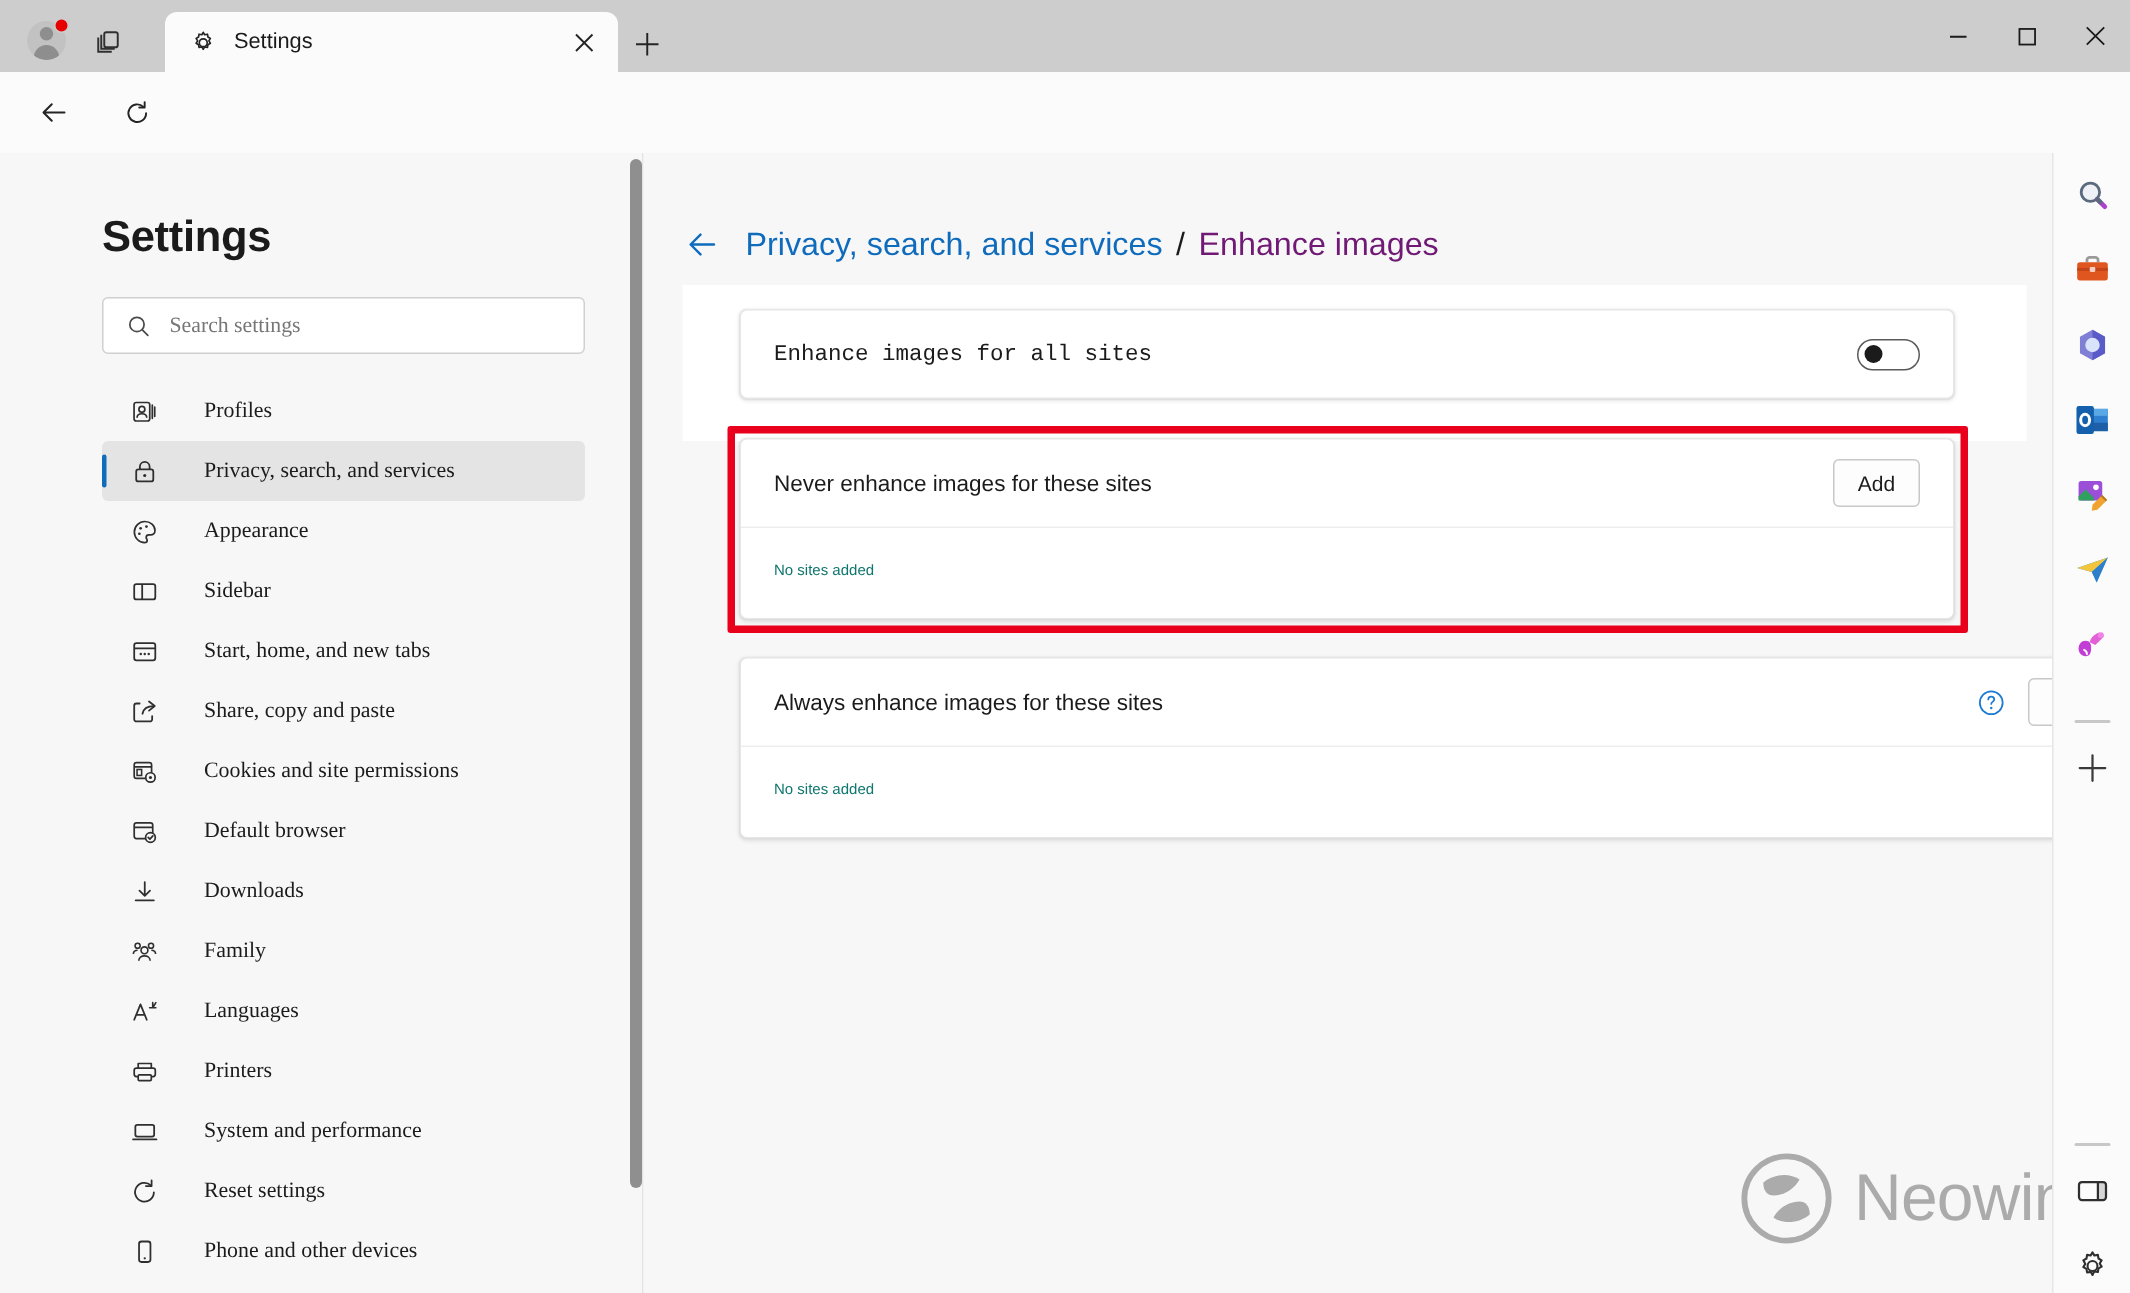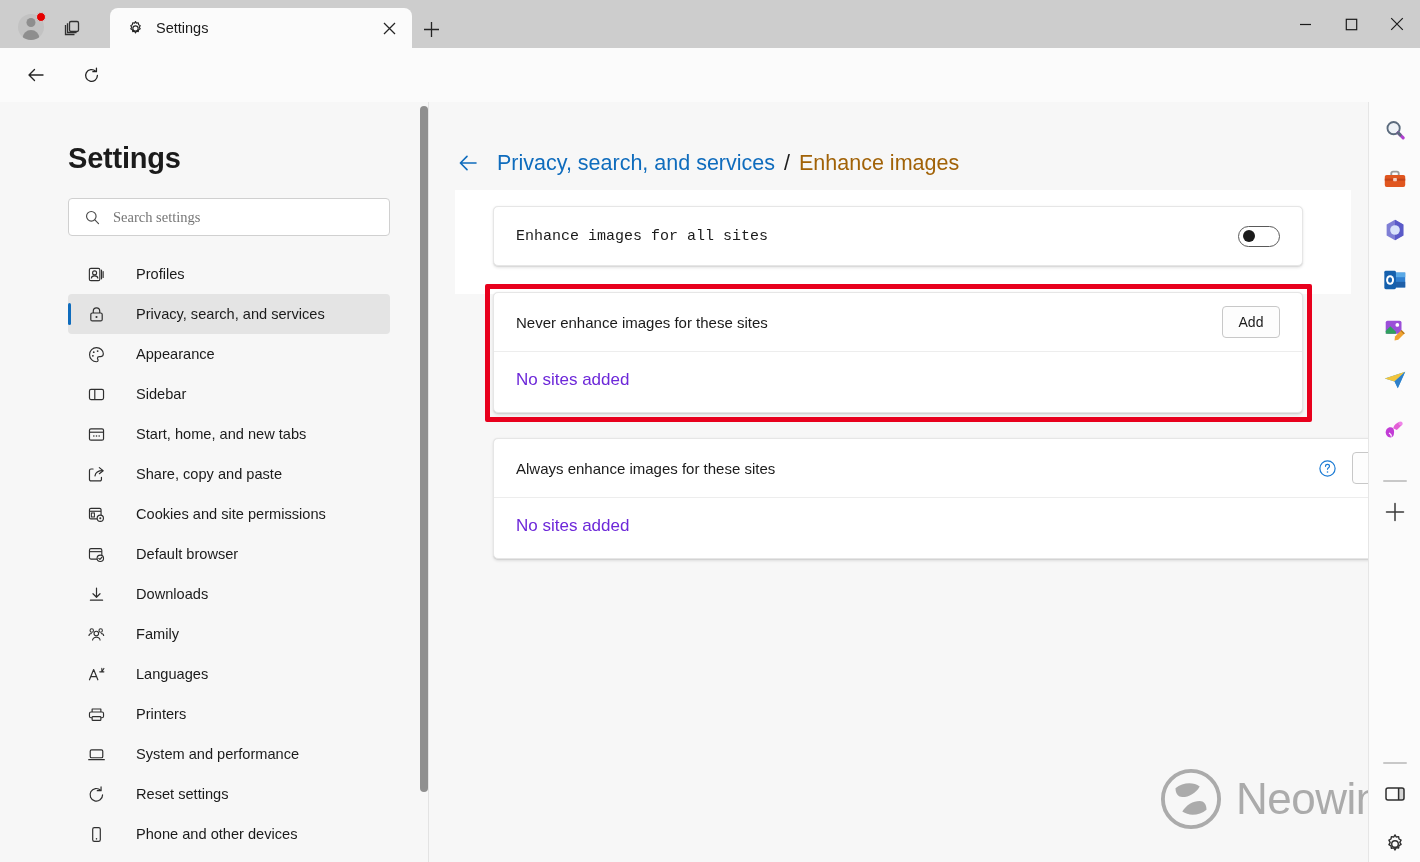--- a/index.html
+++ b/index.html
@@ -114,21 +114,21 @@
   .search-input {
     flex: 1; border: none; outline: none; background: transparent;
     margin-left: 12px; font-size: 14.5px; color: #1b1b1b;
     font-family: Liberation Serif, serif;
   }
   .search-input::placeholder { color: #767676; }
 
   .nav-list { position: absolute; left: 68px; top: 152px; width: 322px; }
   .nav-item {
     position: relative; height: 40px; display: flex; align-items: center;
-    border-radius: 4px; padding-left: 18px;
+    border-radius: 4px; padding-left: 18px; font-family: Liberation Serif, serif;
   }
   .nav-item.active { background: #e4e4e4; }
   .nav-item.active::before {
     content: ""; position: absolute; left: 0; top: 9px;
     width: 3px; height: 22px; background: #0f6cbd; border-radius: 2px;
   }
   .nav-ico { width: 20px; height: 20px; display: flex; align-items: center; justify-content: center; flex: 0 0 20px; }
   .nav-label { margin-left: 30px; font-size: 14.6px; color: #1b1b1b; white-space: nowrap; }
 
   .nav-scrollbar {
@@ -139,38 +139,38 @@
 
   
   .main {
     position: absolute; left: 429px; top: 0; width: 939px; height: 760px;
     background: #f7f7f7;
   }
   .breadcrumb { position: absolute; left: 26px; top: 48px; display: flex; align-items: center; }
   .back-arrow { width: 26px; height: 26px; display:flex; align-items:center; justify-content:center; }
   .crumb-link { margin-left: 16px; font-size: 21.5px; color: #0f6cbd; }
   .crumb-sep { margin-left: 9px; font-size: 21.5px; color: #1b1b1b; }
-  .crumb-cur { margin-left: 9px; font-size: 21.5px; color: #a16207; }
+  .crumb-cur { margin-left: 9px; font-size: 21.5px; color: #701a75; }
 
   .white-band {
     position: absolute; left: 26px; top: 88px; width: 896px; height: 104px;
     background: #ffffff;
   }
 
   .card {
     position: absolute; background: #ffffff;
     border: 1px solid #e6e6e6; border-radius: 5px;
     box-shadow: 0 1.2px 3px rgba(0,0,0,0.10), 0 0.3px 1px rgba(0,0,0,0.07);
   }
   .card-row {
     display: flex; align-items: center; height: 58px; padding: 0 22px;
   }
   .card-label { font-size: 15px; color: #1b1b1b; flex: 1; }
   .card-sub {
-    font-size: 17px; color: #6d28d9; padding: 0 22px;
+    font-size: 10px; color: #0f766e; padding: 0 22px;
     display: flex; align-items: center; height: 57px;
     border-top: 1px solid #ededed;
   }
 
   .toggle {
     width: 42px; height: 21px; border-radius: 11px;
     border: 1.4px solid #5a5a5a; background: #ffffff; position: relative;
   }
   .toggle .knob {
     position: absolute; left: 3.5px; top: 3.2px;

